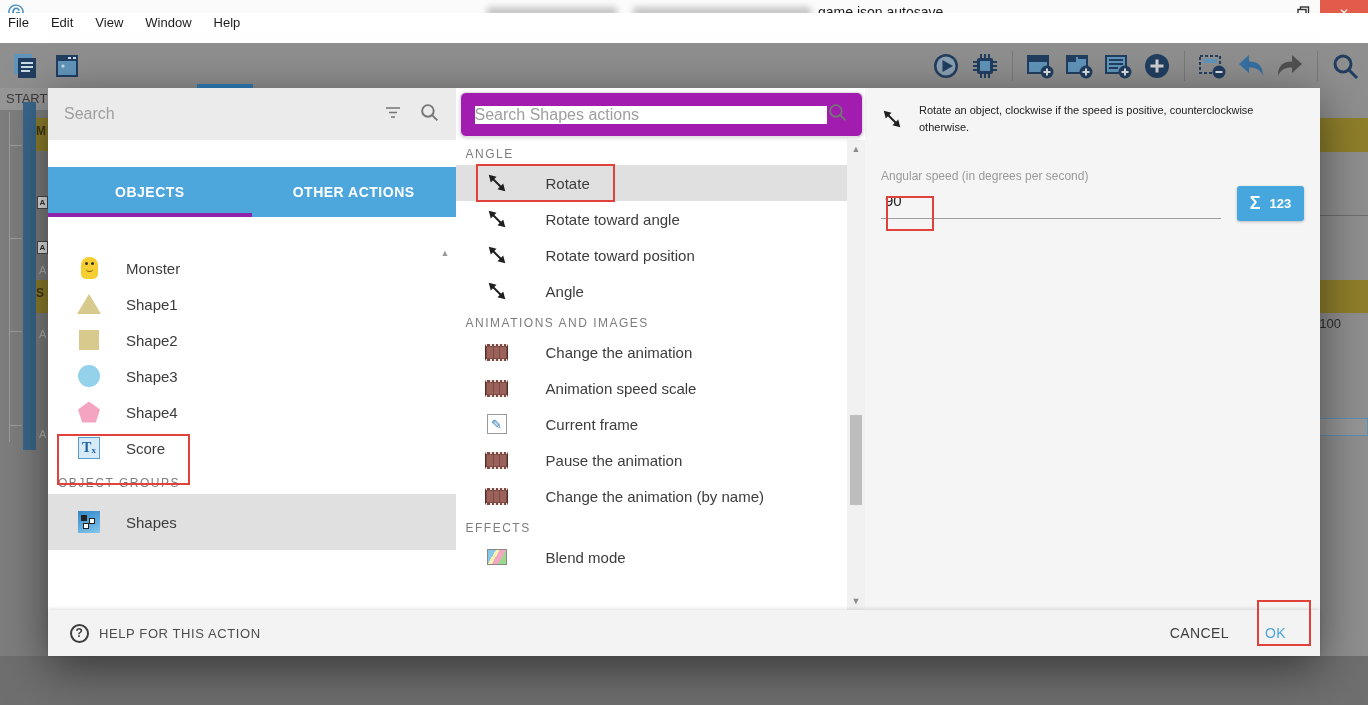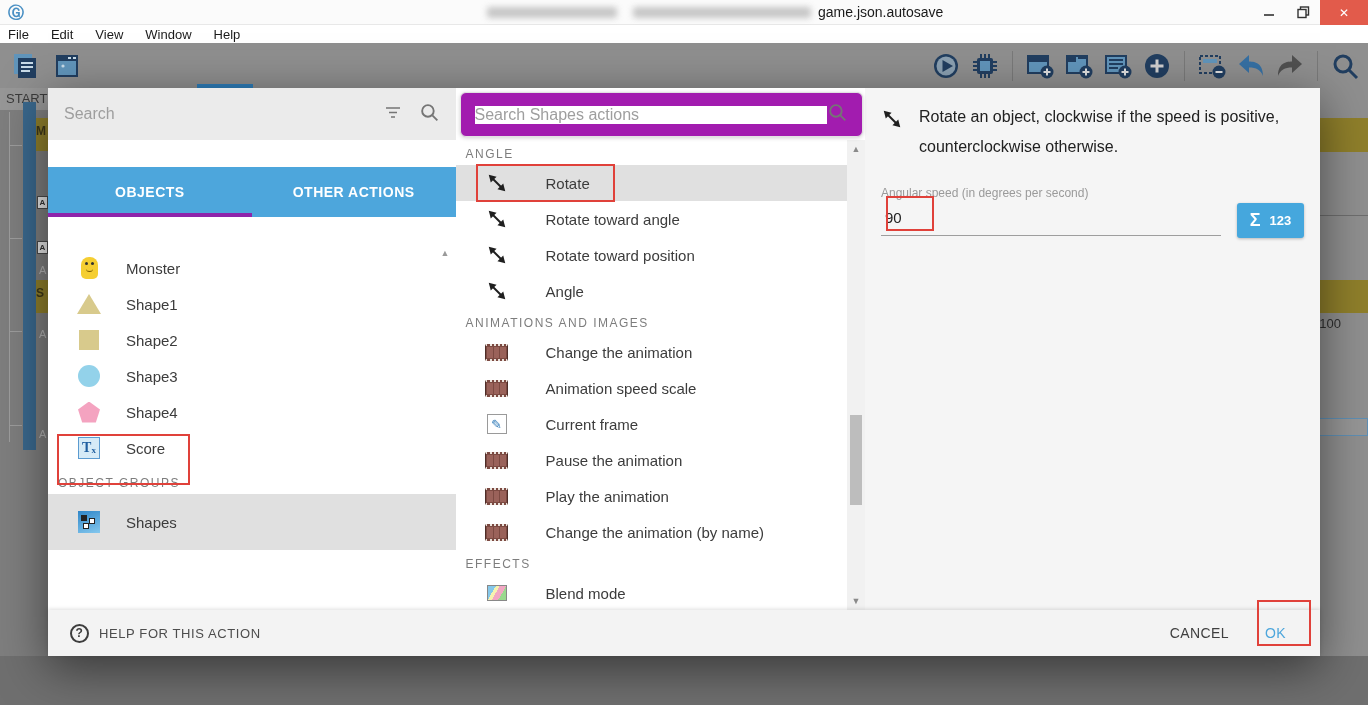--- a/index.html
+++ b/index.html
@@ -15,21 +15,21 @@
   .titlebar{position:absolute;top:0;left:0;right:0;height:25px;background:#fbfbfb;border-bottom:1px solid #e8e8e8;}
   .logo{position:absolute;left:8px;top:3px;font-size:16px;font-weight:bold;color:#4a90c4;}
   .blurseg{position:absolute;top:7px;height:11px;background:#bdbdbd;border-radius:2px;filter:blur(3px);opacity:.85;}
   .blur1{left:487px;width:130px;}
   .blur2{left:633px;width:178px;}
   .title-text{position:absolute;left:818px;top:4px;font-size:14px;color:#1a1a1a;}
   .win-controls{position:absolute;right:0;top:0;height:25px;display:flex;}
   .win-btn{width:34px;height:25px;display:flex;align-items:center;justify-content:center;}
   .win-close{width:48px;background:var(--close-red);color:#fff;font-size:12px;}
   
-  .menubar{position:absolute;top:25px;left:0;right:0;height:18px;background:#fff;display:flex;align-items:center;font-size:13px;color:#1b1b1b;}
+  .menubar{position:absolute;top:13px;left:0;right:0;height:18px;background:#fff;display:flex;align-items:center;font-size:13px;color:#1b1b1b;}
   .menubar span{padding:0 11px;cursor:default;}
   .menubar span:first-child{padding-left:8px;}
   
   .backdrop{position:absolute;top:43px;left:0;right:0;bottom:0;background:#8f8f8f;}
   .toolbar{position:absolute;top:0;left:0;right:0;height:45px;display:flex;align-items:center;}
   .tb-left{display:flex;gap:12px;margin-left:10px;}
   .tb-right{margin-left:auto;display:flex;align-items:center;gap:9px;margin-right:8px;}
   .tb-icon{width:30px;height:30px;display:flex;align-items:center;justify-content:center;opacity:.9;}
   .tb-sep{width:1px;height:30px;background:#797979;margin:0 3px;}
   .tab-indicator{position:absolute;top:41px;left:197px;width:56px;height:4px;background:#2e7cb8;}
@@ -71,24 +71,24 @@
   .search-card input{flex:1;border:none;outline:none;font-size:16px;color:#333;}
   .search-card input::placeholder{color:#9e9e9e;}
   .actions-list{position:absolute;top:52px;left:0;right:18px;bottom:0;overflow:hidden;}
   .actions-list .section-header{padding:7px 0 4px 10px;}
   .actions-list .row{gap:36px;}
   .scrollbar{position:absolute;top:52px;right:0;width:18px;bottom:0;background:#f1f1f1;}
   .sb-arrow{position:absolute;left:0;width:18px;text-align:center;color:#8a8a8a;font-size:9px;cursor:pointer;}
   .sb-thumb{position:absolute;top:275px;left:3px;width:12px;height:90px;background:#bdbdbd;cursor:pointer;}
   
   .panel-right{flex:1;background:#f5f5f5;padding:14px 16px;position:relative;}
-  .desc{display:flex;gap:16px;font-size:16px;line-height:30px;color:#212121;justify-content:flex-end;}
+  .desc{display:flex;gap:16px;font-size:11px;line-height:17px;color:#212121;justify-content:flex-end;}
   .desc .icn{margin-top:6px;flex-shrink:0;}
   .desc p{max-width:400px;}
-  .param-label{margin-top:24px;font-size:12px;color:#9a9a9a;}
+  .param-label{margin-top:33px;font-size:12px;color:#9a9a9a;}
   .param-row{display:flex;align-items:flex-start;margin-top:2px;}
   .param-input{width:340px;border:none;border-bottom:1px solid #9e9e9e;background:transparent;font-size:15px;color:#222;padding:7px 4px 9px;outline:none;font-family:"Liberation Sans",sans-serif;}
   .expr-btn{margin-left:16px;margin-top:1px;width:67px;height:35px;background:var(--sigma-blue);color:#fff;border:none;border-radius:3px;display:flex;align-items:center;justify-content:center;gap:9px;cursor:pointer;box-shadow:0 1px 3px rgba(0,0,0,.25);}
   .expr-btn .sig{font-size:18px;font-weight:bold;}
   .expr-btn .num{font-size:13px;font-weight:bold;}
   
   .dialog-footer{height:46px;background:#f3f3f3;display:flex;align-items:center;padding:0 22px;box-shadow:0 -1px 4px rgba(0,0,0,.13);z-index:3;}
   .help{display:flex;align-items:center;gap:10px;color:#4d4d4d;font-size:13px;letter-spacing:.6px;cursor:pointer;}
   .help-icon{width:19px;height:19px;border-radius:50%;border:2px solid #3d3d3d;display:flex;align-items:center;justify-content:center;font-size:12px;font-weight:bold;color:#3d3d3d;}
   .footer-actions{margin-left:auto;display:flex;align-items:center;gap:36px;margin-right:12px;}
@@ -449,30 +449,20 @@
          <span>Pause the animation</span>
        </div>
           <div class="row ">
          <span class="icn">
               <span class="film">
                 <i></i>
                 <i></i>
                 <i></i>
               </span>
             </span>
-         <span>Play the animation</span>
-       </div>
-          <div class="row ">
-         <span class="icn">
-              <span class="film">
-                <i></i>
-                <i></i>
-                <i></i>
-              </span>
-            </span>
          <span>Change the animation (by name)</span>
        </div>
           <div class="section-header">EFFECTS</div>
           <div class="row ">
          <span class="icn">
               <span class="blend"></span>
             </span>
          <span>Blend mode</span>
        </div>
         </div>

